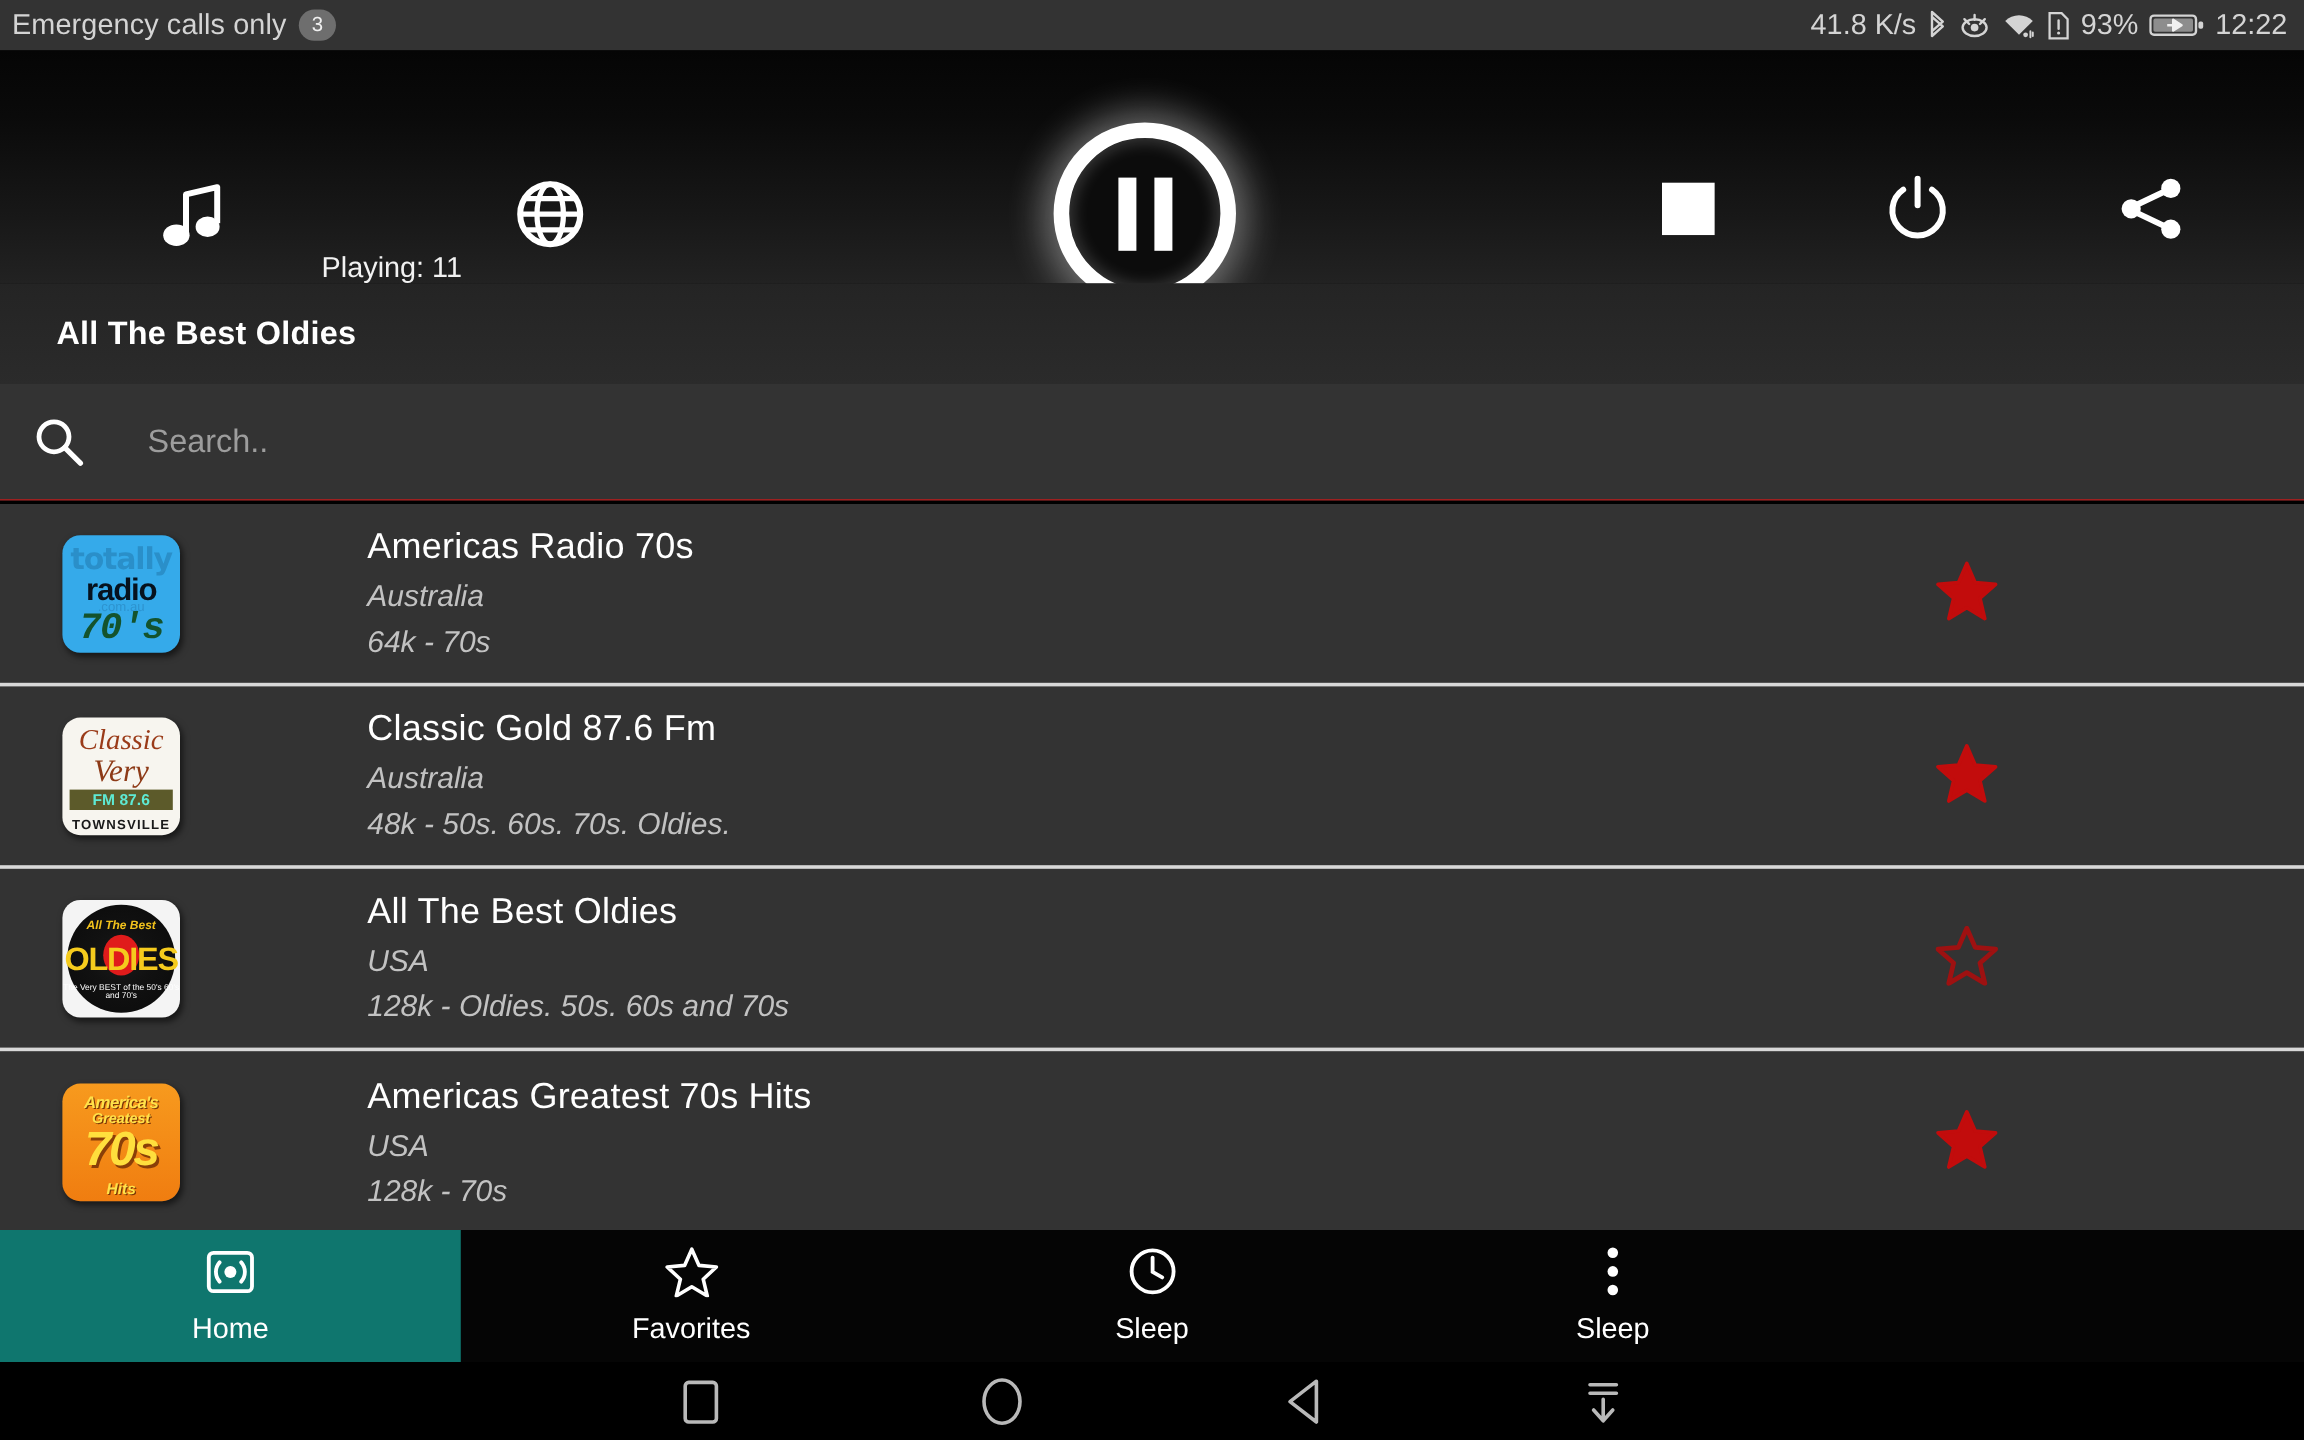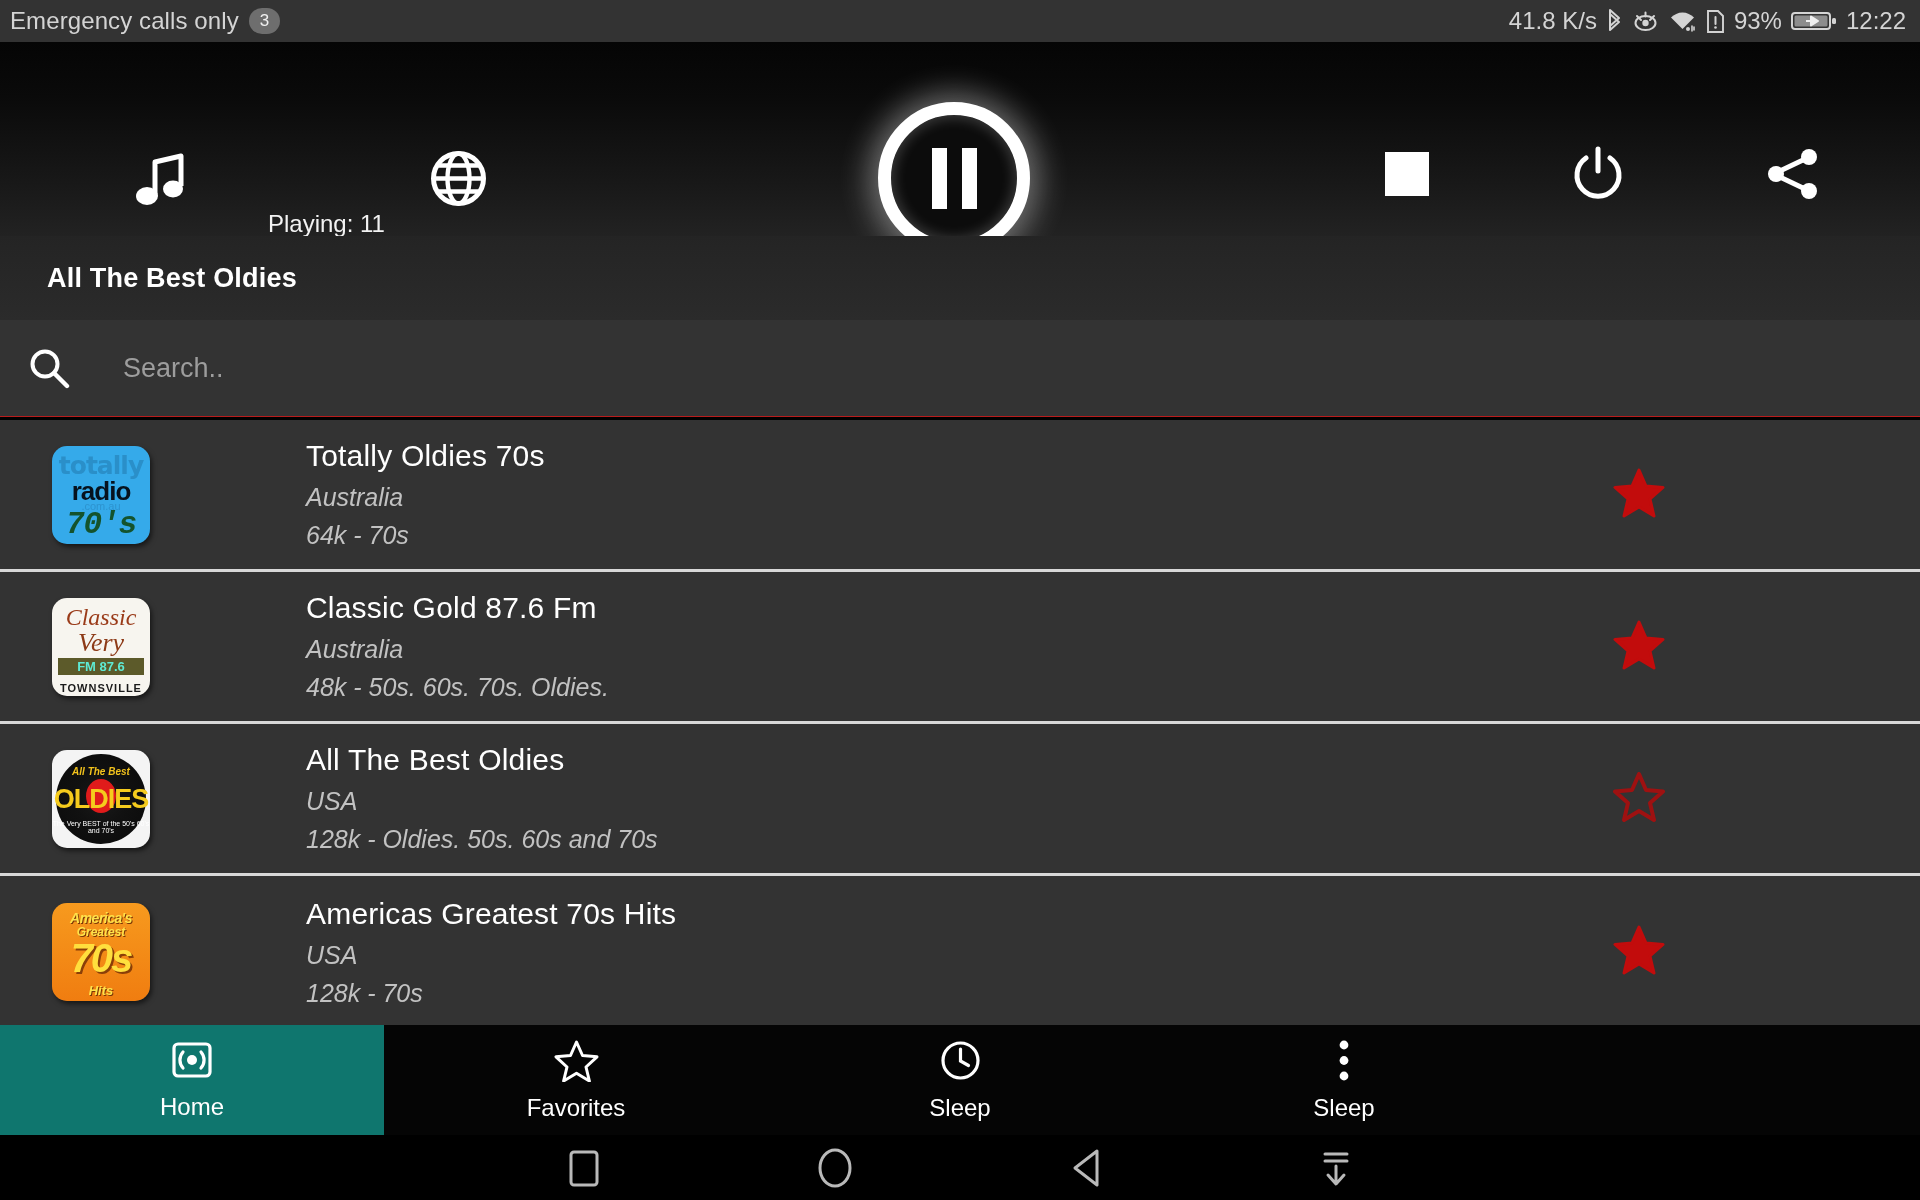--- a/index.html
+++ b/index.html
@@ -321,21 +321,21 @@
   <div class="list">
 
     <div class="row">
       <div class="logo lg-totally">
         <div class="t1">totally</div>
         <div class="t2">radio</div>
         <div class="t3">.com.au</div>
         <div class="t4">70's</div>
       </div>
       <div class="meta">
-        <div class="st-name">Totally Oldies 70s</div>
+        <div class="st-name">Americas Radio 70s</div>
         <div class="st-country">Australia</div>
         <div class="st-detail">64k - 70s</div>
       </div>
       <div class="fav">
         <svg width="52" height="50" viewBox="0 0 52 50">
           <path d="M26 2 L33 18 L50 19.5 L37 31 L41 48 L26 39 L11 48 L15 31 L2 19.5 L19 18 Z" fill="#c20c0c" stroke="#c20c0c" stroke-width="3" stroke-linejoin="round"></path>
         </svg>
       </div>
     </div>
 

